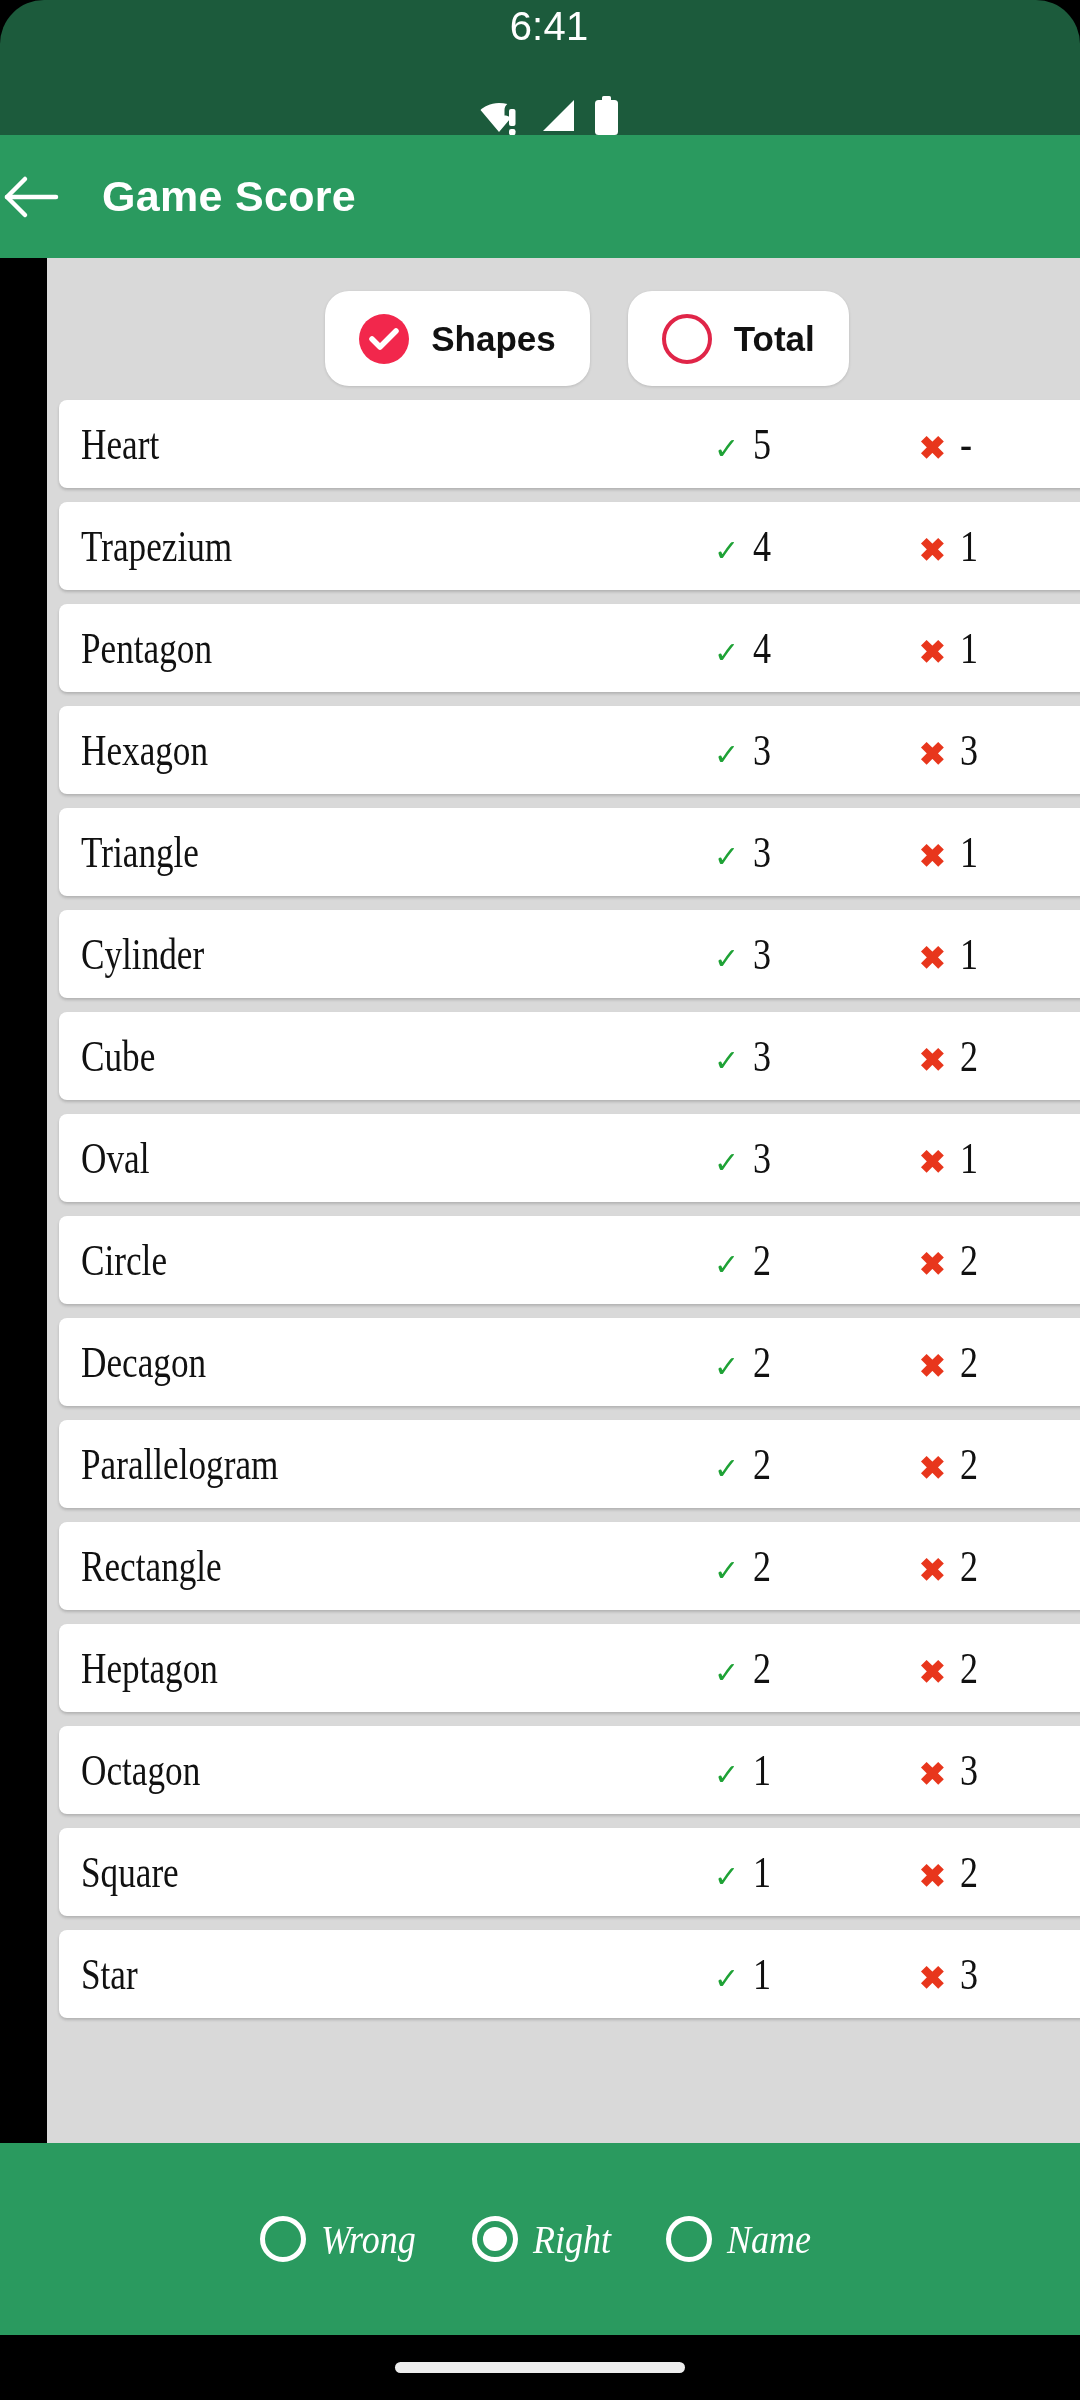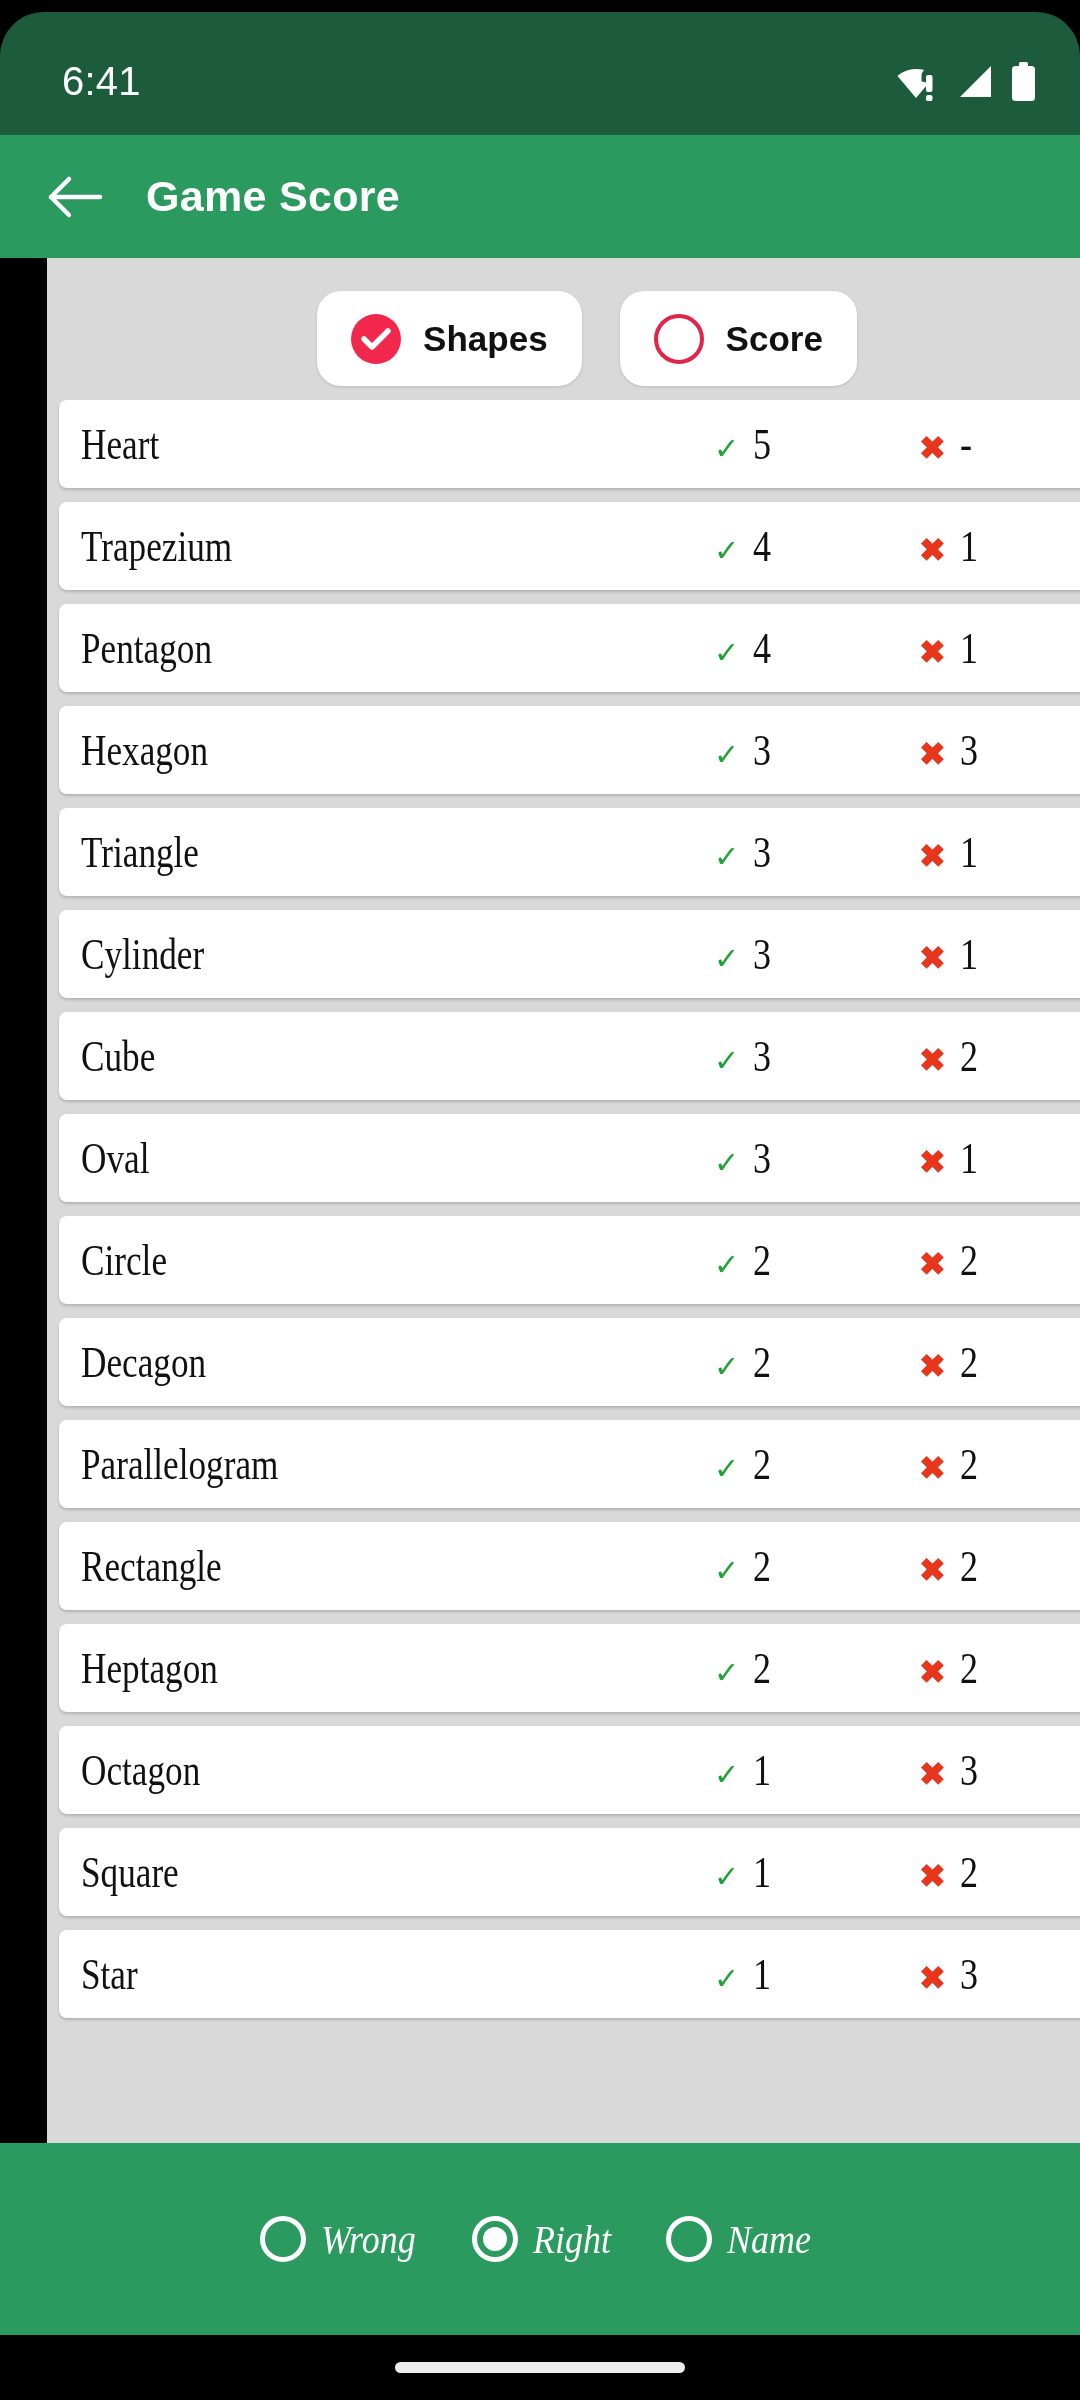--- a/index.html
+++ b/index.html
@@ -6,37 +6,38 @@
   html,body { width:1080px; height:2400px; }
   body {
     background:#000;
     font-family:"Liberation Sans", sans-serif;
     overflow:hidden;
   }
   .phone { position:relative; width:1080px; height:2400px; background:#000; overflow:hidden; }
 
   
   .statusbar {
-    position:absolute; left:0; top:12px; width:1080px; height:135px;
+    position:absolute; left:0; top:0; width:1080px; height:135px;
     background:#1C5B3C;
     display:flex; align-items:center; justify-content:space-between;
     padding:0 44px 0 62px;
     border-radius:44px 44px 0 0;
+    flex-direction:column;
   }
   .status-time {
     color:#fff; font-size:40px; font-weight:400;
     font-family:"Liberation Sans", sans-serif;
     letter-spacing:.2px; margin-top:4px;
   }
   .status-icons { display:flex; align-items:center; gap:17px; margin-top:4px; }
 
   
   .appbar {
     position:absolute; left:0; top:135px; width:1080px; height:123px;
-    background:#2A9A5F; display:flex; align-items:center; padding-left:44px;
+    background:#2A9A5F; display:flex; align-items:center; 
   }
   .back-btn {
     width:62px; height:62px; display:flex; align-items:center; justify-content:center;
     cursor:pointer; flex:0 0 auto;
   }
   .appbar-title {
     color:#fff; font-size:43px; font-weight:bold; margin-left:40px;
     font-family:"Liberation Sans", sans-serif; letter-spacing:.3px;
   }
 
@@ -170,21 +171,21 @@
       <div class="toggle-chip">
         <div class="chip-radio on">
           <svg width="30" height="24" viewBox="0 0 30 24">
             <path d="M3 12 L11 20 L27 4" stroke="#fff" stroke-width="5.5" fill="none" stroke-linecap="round" stroke-linejoin="round"></path>
           </svg>
         </div>
         <div class="chip-label">Shapes</div>
       </div>
       <div class="toggle-chip">
         <div class="chip-radio off"></div>
-        <div class="chip-label">Score</div>
+        <div class="chip-label">Total</div>
       </div>
     </div>
 
 
     <div class="list" id="score-list">
         <div class="row-card">
           <div class="row-name">Heart</div>
           <div class="cell-right">
             <span class="mark-check">✓</span>
             <span class="cell-val">5</span>

